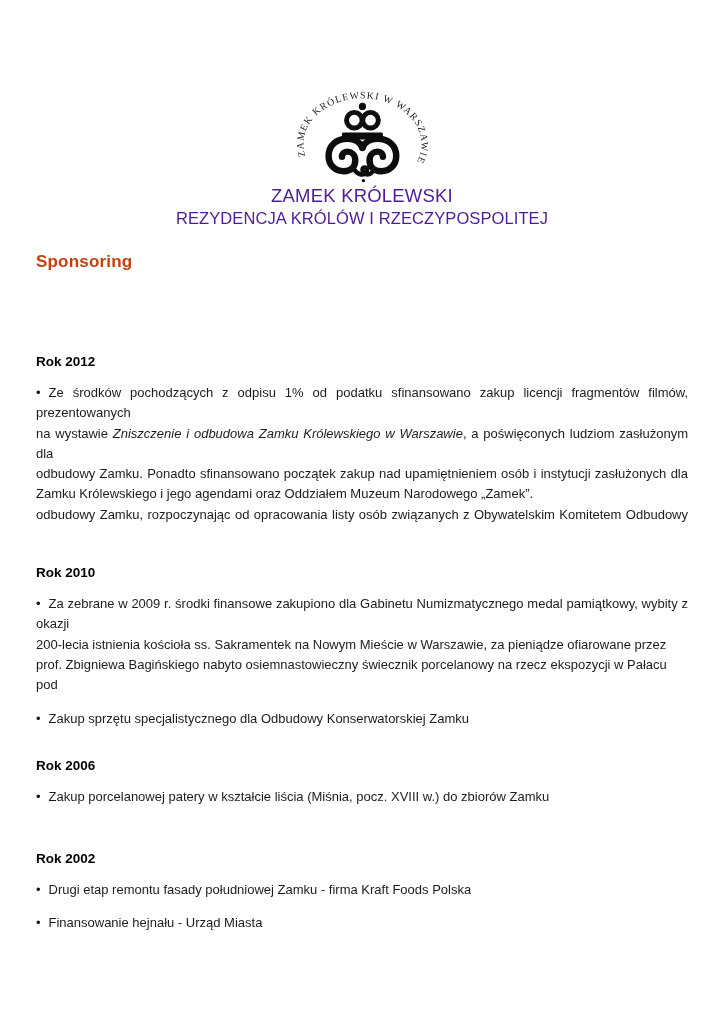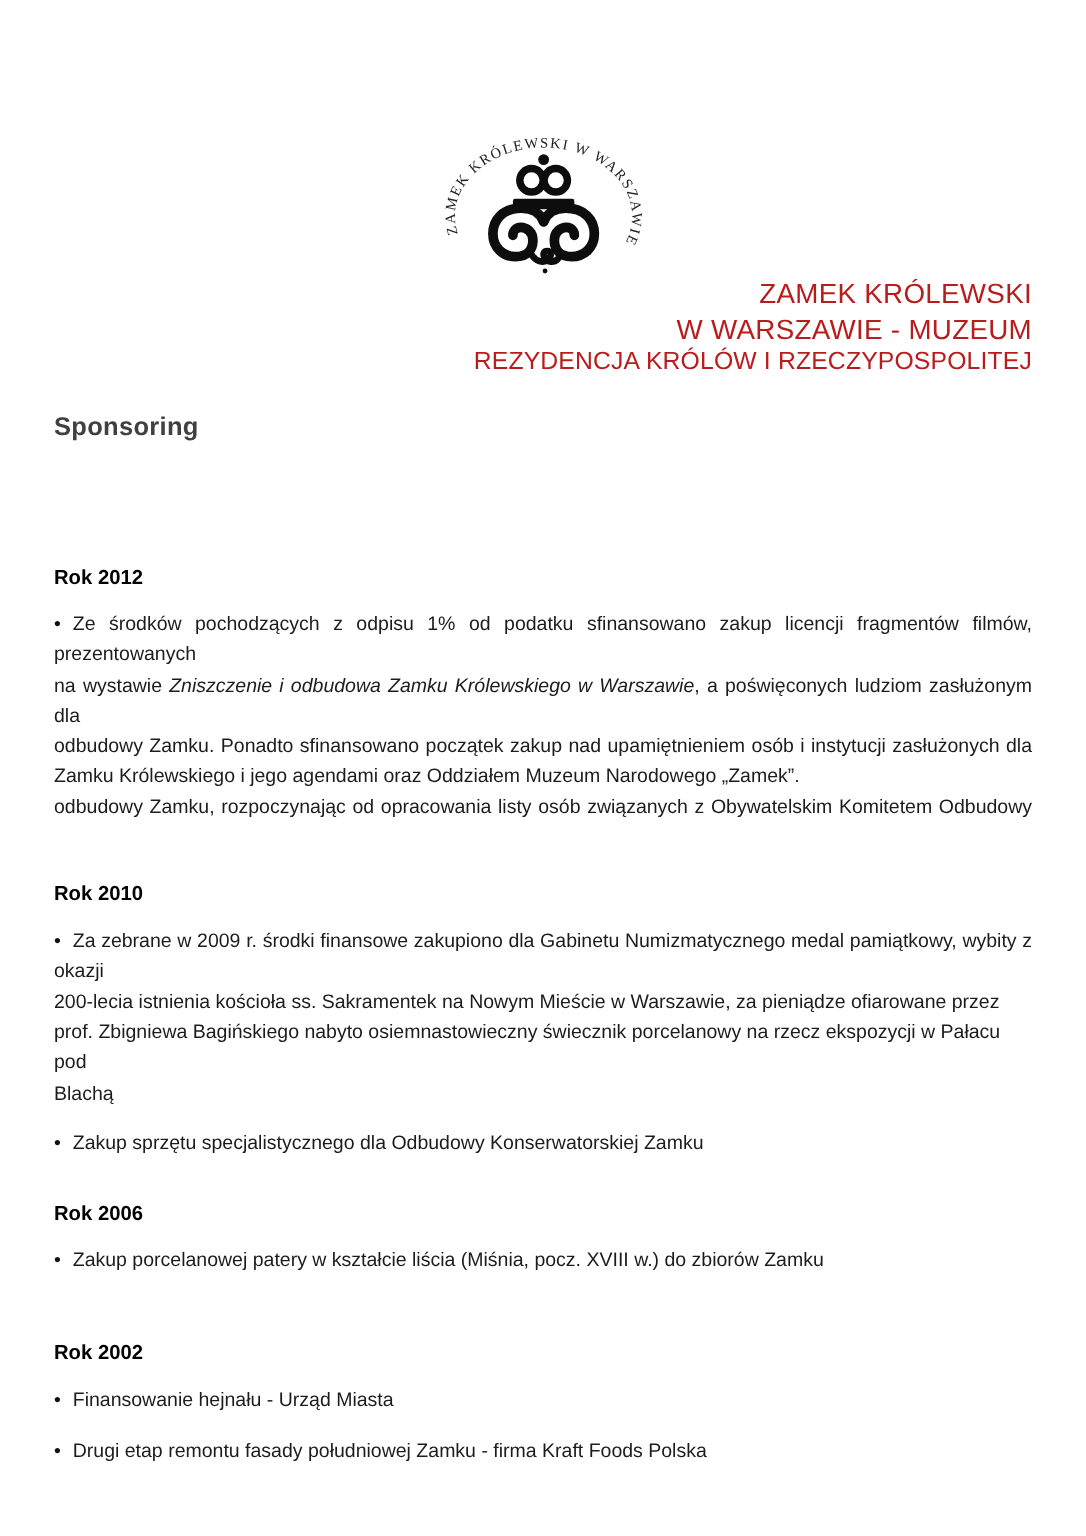--- a/index.html
+++ b/index.html
@@ -3,25 +3,25 @@
 <meta charset="utf-8">
 <style>
   html,body{margin:0;padding:0}
   body{
     width:724px;height:1024px;background:#ffffff;
     font-family:"Liberation Sans",sans-serif;color:#1c1c1c;overflow:hidden;
   }
   .page{box-sizing:border-box;width:724px;height:1024px;padding:84px 36px 0;position:relative;background:#fff}
   .logo-wrap{display:flex;justify-content:center}
   svg.logo{height:100px;display:block}
-  .title{text-align:right;color:#b91c1c}
+  .title{text-align:center;color:#4c1d95}
   .t1{font-size:18.5px;line-height:24px;letter-spacing:.2px}
   .t2{font-size:18.5px;line-height:23px;letter-spacing:.2px}
   .t3{font-size:16.5px;line-height:21px;letter-spacing:.1px}
-  h2.sponsoring{font-size:17px;line-height:22px;margin:22px 0 0;color:#404040;font-weight:bold;letter-spacing:.2px}
+  h2.sponsoring{font-size:17px;line-height:22px;margin:22px 0 0;color:#c2410c;font-weight:bold;letter-spacing:.2px}
   #sections h3{font-size:13.5px;line-height:17px;margin:0;color:#000;font-weight:bold}
   #sections section:nth-of-type(1) h3{margin-top:80px}
   #sections section:nth-of-type(2) h3{margin-top:39px}
   #sections section:nth-of-type(3) h3{margin-top:36px}
   #sections section:nth-of-type(4) h3{margin-top:28px}
   #sections section:nth-of-type(5) h3{margin-top:43px}
   .list-item{margin-top:13px;font-size:13px;line-height:20.3px;color:#1c1c1c}
   .line{min-height:20.3px}
   .line.just{text-align:justify;text-align-last:justify}
   .bullet{display:inline-block;width:12.5px;color:#111}
@@ -50,21 +50,20 @@
         <path d="M75,67 C72.5,60.5 66,57.5 59.5,57.5 C46.5,57.5 39.5,65.5 39.5,75.5 C39.5,85.5 47,91.5 55.5,91.5 C63.5,91.5 67.5,86.5 67.5,80 C67.5,74 63,71 59,71 C55.5,71 53.5,73.5 53.5,76.5"></path>
         <path d="M75,67 C77.5,60.5 84,57.5 90.5,57.5 C103.5,57.5 110.5,65.5 110.5,75.5 C110.5,85.5 103,91.5 94.5,91.5 C86.5,91.5 82.5,86.5 82.5,80 C82.5,74 87,71 91,71 C94.5,71 96.5,73.5 96.5,76.5"></path>
         <path d="M66,89 C69,95 75,96.5 78.5,93.5 C81,91 80,87.5 77.5,87.5 C75,87.5 74,90 76,92.5 C78,95.5 82,96 85,93" stroke-width="4.6"></path>
         <circle cx="76" cy="101.5" r="1.7" fill="#0d0d0d" stroke="none"></circle>
       </g>
     </svg>
   </div>
 
   <div class="title">
     <div class="t1">ZAMEK KRÓLEWSKI</div>
-    <div class="t2">W WARSZAWIE - MUZEUM</div>
     <div class="t3">REZYDENCJA KRÓLÓW I RZECZYPOSPOLITEJ</div>
   </div>
 
   <h2 class="sponsoring">Sponsoring</h2>
 
   <div id="sections">
       <section>
         <h3>Rok 2012</h3>
         <div class="list-item">
           <div class="line just"><span class="bullet">•</span><span>Ze środków pochodzących z odpisu 1% od podatku sfinansowano zakup licencji fragmentów filmów, prezentowanych</span></div>
@@ -73,38 +72,37 @@
           <div class="line"><span>Zamku Królewskiego i jego agendami oraz Oddziałem Muzeum Narodowego „Zamek”.</span></div>
           <div class="line just"><span>odbudowy Zamku, rozpoczynając od opracowania listy osób związanych z Obywatelskim Komitetem Odbudowy</span></div>
         </div>
       </section>
       <section>
         <h3>Rok 2010</h3>
         <div class="list-item">
           <div class="line just"><span class="bullet">•</span><span>Za zebrane w 2009 r. środki finansowe zakupiono dla Gabinetu Numizmatycznego medal pamiątkowy, wybity z okazji</span></div>
           <div class="line"><span>200-lecia istnienia kościoła ss. Sakramentek na Nowym Mieście w Warszawie, za pieniądze ofiarowane przez</span></div>
           <div class="line"><span>prof. Zbigniewa Bagińskiego nabyto osiemnastowieczny świecznik porcelanowy na rzecz ekspozycji w Pałacu pod</span></div>
-          <div class="line"><span>Blachą</span></div>
         </div>
       </section>
       <section>
         <div class="list-item">
           <div class="line"><span class="bullet">•</span><span>Zakup sprzętu specjalistycznego dla Odbudowy Konserwatorskiej Zamku</span></div>
         </div>
       </section>
       <section>
         <h3>Rok 2006</h3>
         <div class="list-item">
           <div class="line"><span class="bullet">•</span><span>Zakup porcelanowej patery w kształcie liścia (Miśnia, pocz. XVIII w.) do zbiorów Zamku</span></div>
         </div>
       </section>
       <section>
         <h3>Rok 2002</h3>
         <div class="list-item">
-          <div class="line"><span class="bullet">•</span><span>Finansowanie hejnału - Urząd Miasta</span></div>
+          <div class="line"><span class="bullet">•</span><span>Drugi etap remontu fasady południowej Zamku - firma Kraft Foods Polska</span></div>
         </div>
         <div class="list-item">
-          <div class="line"><span class="bullet">•</span><span>Drugi etap remontu fasady południowej Zamku - firma Kraft Foods Polska</span></div>
+          <div class="line"><span class="bullet">•</span><span>Finansowanie hejnału - Urząd Miasta</span></div>
         </div>
       </section>
     </div>
 
 </div>
 
 </body></html>

